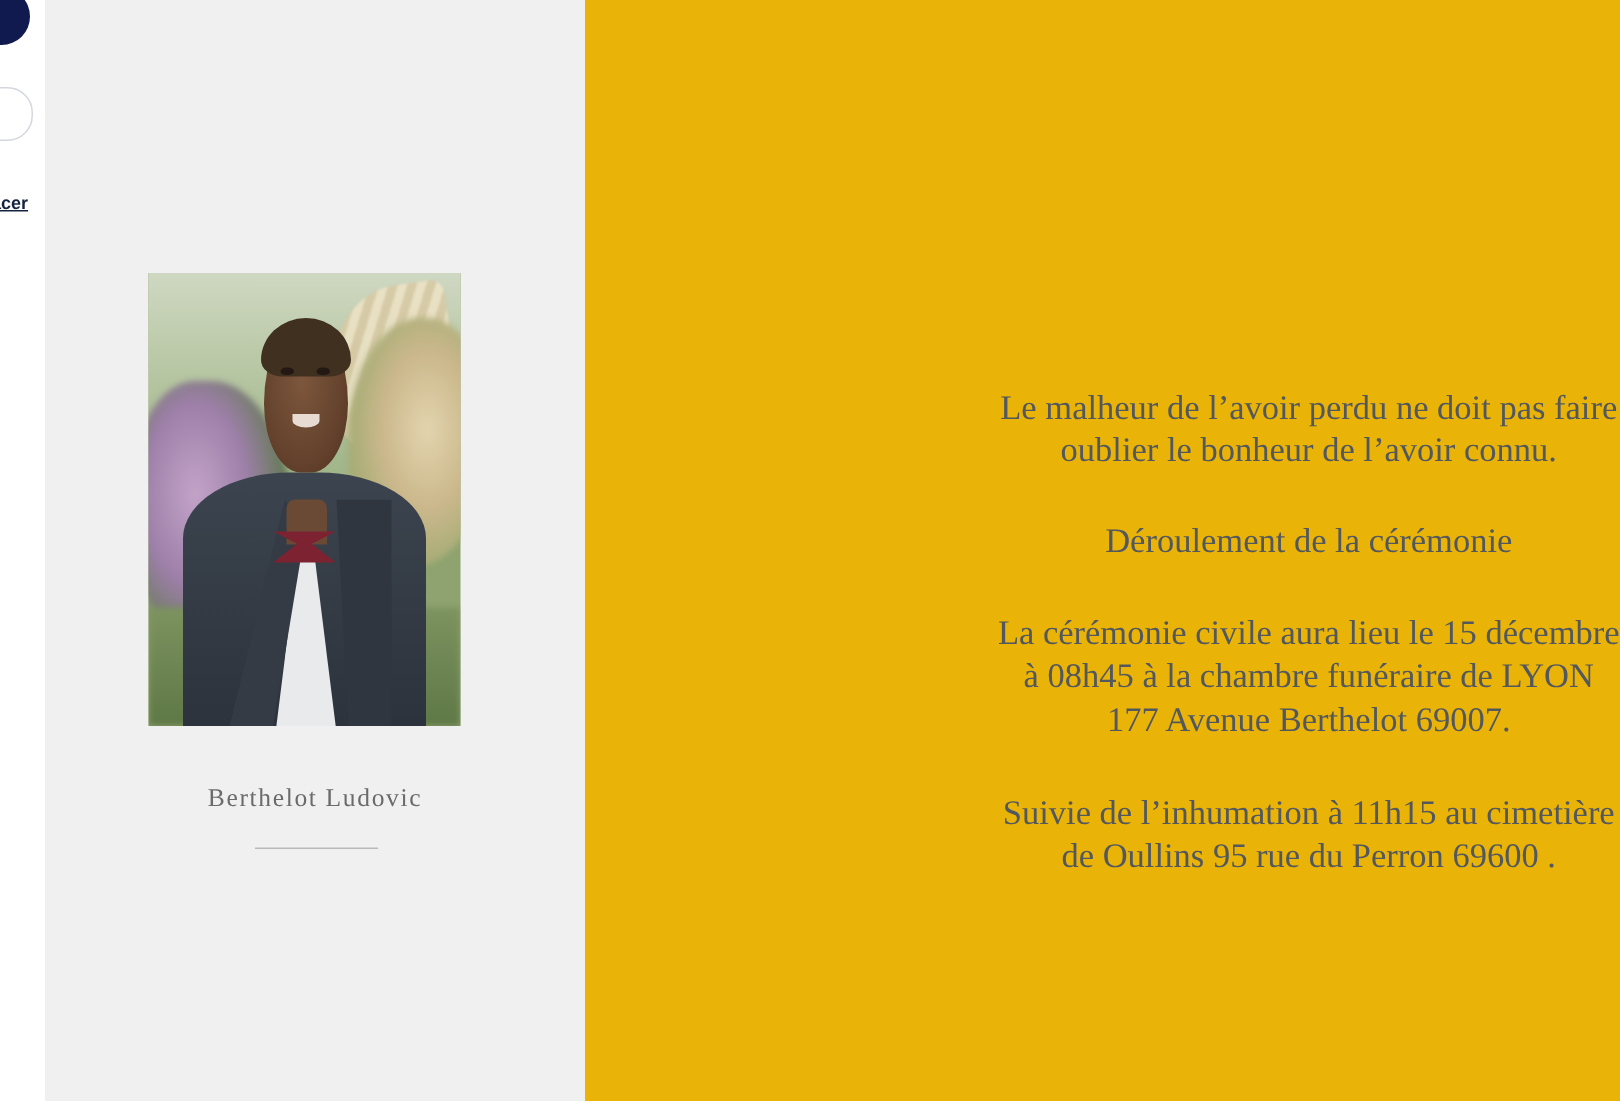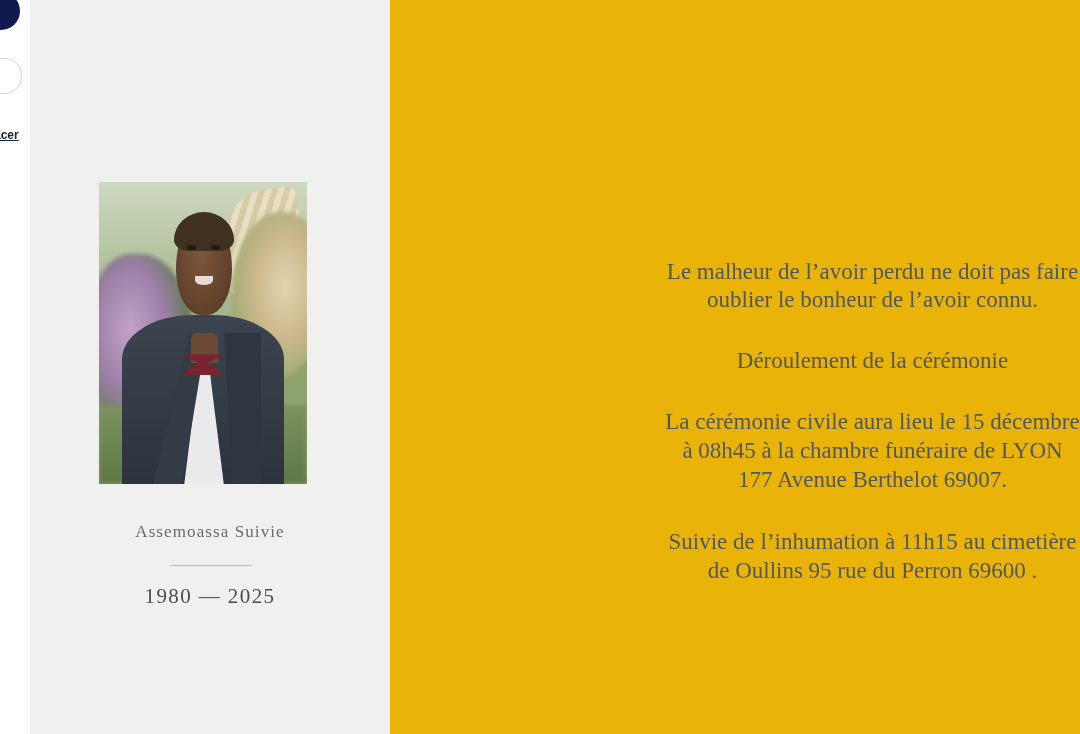--- a/index.html
+++ b/index.html
@@ -271,23 +271,22 @@
         <div class="ph-neck"></div>
         <div class="ph-bowtie"></div>
         <div class="ph-head"></div>
         <div class="ph-hair"></div>
         <div class="ph-eye-l"></div>
         <div class="ph-eye-r"></div>
         <div class="ph-smile"></div>
       </div>
     </div>
 
-    <div class="deceased-name">Assemoassa Suivie</div>
+    <div class="deceased-name">Berthelot Ludovic</div>
     <div class="name-rule"></div>
-    <div class="deceased-dates">1980 — 2025</div>
   </div>
 
   <div class="right-panel">
 
     <div class="texts">
       <div class="quote">
         <div>Le malheur de l’avoir perdu ne doit pas faire</div>
         <div>oublier le bonheur de l’avoir connu.</div>
       </div>
 

